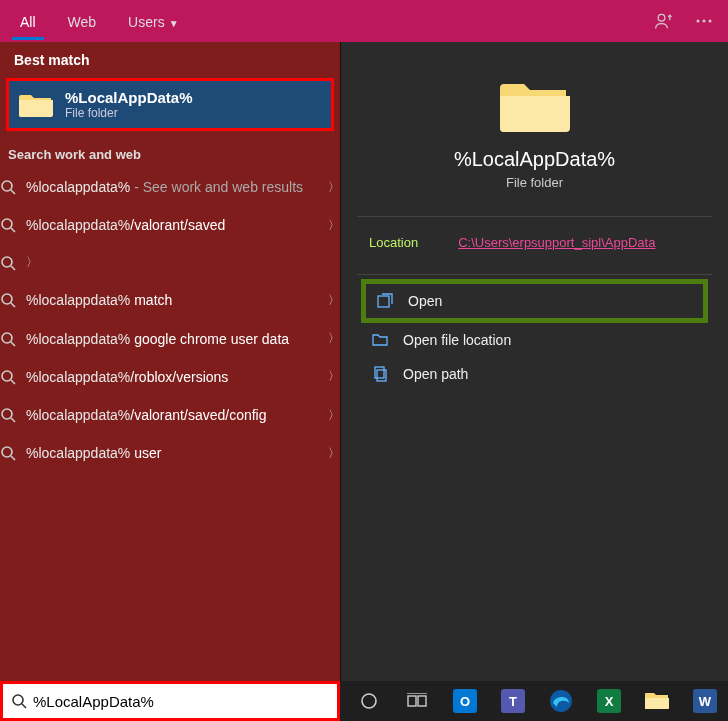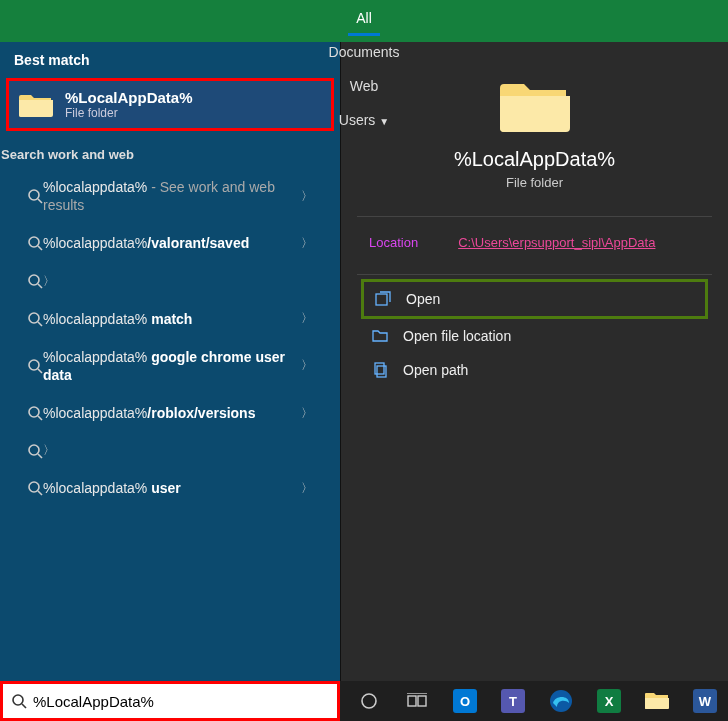--- a/index.html
+++ b/index.html
@@ -1,77 +1,76 @@
 <!DOCTYPE html>
 <html><head>
 <meta charset="utf-8">
 <style>
   * { box-sizing: border-box; margin: 0; padding: 0; font-family: "Segoe UI", Arial, sans-serif; }
   body { width: 728px; height: 721px; background: #202020; color: #fff; position: relative; overflow: hidden; }
 
   
-  .tabs { display: flex; align-items: center; height: 42px; background: #15803d; padding: 0 4px; flex-direction: column; }
+  .tabs { display: flex; align-items: center; height: 42px; background: #be185d; padding: 0 4px; }
   .tab { padding: 10px 16px 8px; font-size: 14px; color: #ddd; cursor: pointer; position: relative; }
   .tab.active { color: #fff; }
   .tab.active::after { content:""; position:absolute; left:8px; right:8px; bottom:-2px; height:3px; background:#0078d4; }
   .tab .chev { margin-left:4px; font-size:10px; }
   .spacer { flex:1; }
   .top-icon { width: 40px; height: 42px; display:flex; align-items:center; justify-content:center; }
 
   
   .main { display:flex; height: calc(721px - 42px - 40px); }
-  .left-col { width: 340px; background:#0c4a6e; overflow:hidden; }
+  .left-col { width: 340px; background:#7f1d1d; overflow:hidden; }
   .right-col { flex:1; background:#2b2b2b; border-left:1px solid #111; }
 
   .section-title { font-size:14px; font-weight:600; color:#fff; padding:10px 14px 10px; }
-  .subsection-title { font-size:13px; font-weight:600; color:#ddd; padding:10px 1px 6px; }
+  .subsection-title { font-size:13px; font-weight:600; color:#ddd; padding:10px 8px 6px; }
 
   .best-match { margin: 0 6px 6px; border:3px solid #ff0000; background:#1e4a78; padding:8px 10px; display:flex; align-items:center; gap:12px; }
   .folder-icon-lg { width:34px; height:28px; display:flex; align-items:center; justify-content:center; }
   .bm-title { font-size:15px; font-weight:600; color:#fff; }
   .bm-sub { font-size:12px; color:#ccd; }
 
   .result-list { display:flex; flex-direction:column; }
-  .result-item { display:flex; align-items:center; padding:10px 27px; cursor:pointer; }
+  .result-item { display:flex; align-items:center; padding:10px 0; gap:10px; cursor:pointer; }
   .result-item .txt { flex:1; font-size:14px; color:#e8e8e8; line-height:1.3; padding-right:6px; }
-  .result-item .txt b { color:#fff; font-weight:700; }
+  .result-item .txt b { color:#fff; font-weight:400; }
   .result-item .txt .dim { color:#aaa; }
   .result-item .chev-right { color:#ccc; font-size:12px; }
   .search-glyph { width:16px; height:16px; flex-shrink:0; display:flex; align-items:center; justify-content:center; }
 
   
   .preview { display:flex; flex-direction:column; align-items:center; padding-top:36px; }
   .big-folder { width:70px; height:56px; margin-bottom:14px; }
   .pv-title { font-size:20px; color:#fff; margin-bottom:4px; }
   .pv-sub { font-size:13px; color:#ccc; margin-bottom:26px; }
   .hr { height:1px; background:#444; width:calc(100% - 32px); margin:0 16px; }
   .loc-row { display:flex; gap:40px; padding:18px 28px 24px; font-size:13px; }
-  .loc-label { color:#d946ef; }
+  .loc-label { color:#bef264; }
   .loc-path { color:#ec4899; text-decoration:underline; cursor:pointer; }
   .actions { padding:4px 20px; }
   .action { display:flex; align-items:center; gap:14px; padding:8px 10px; font-size:14px; color:#eee; cursor:pointer; }
   .action .aicon { width:18px; height:18px; color:#66b3ff; display:flex; align-items:center; justify-content:center; }
-  .action.highlight { border:3px solid #4d7c0f; }
+  .action.highlight { border:5px solid #4d7c0f; }
 
   
   .taskbar { position:absolute; left:0; right:0; bottom:0; height:40px; background:#1f1f1f; display:flex; align-items:stretch; }
   .tb-search { width:350px; background:#fff; border:3px solid #ff0000; display:flex; align-items:center; padding:0 8px; gap:6px; }
   .tb-search .sicon { width:16px; height:16px; color:#333; }
   .tb-search input { border:none; outline:none; flex:1; font-size:15px; color:#000; background:transparent; }
   .tb-icons { display:flex; align-items:center; gap:2px; padding-left:6px; }
   .tb-btn { width:46px; height:40px; display:flex; align-items:center; justify-content:center; cursor:pointer; }
 
   svg { display:block; }
 </style>
 </head>
 <body>
 
 <div class="tabs">
   <div class="tab active">All</div>
-  <div class="tab">Documents</div>
   <div class="tab">Web</div>
   <div class="tab"><span>Users</span><span class="chev">▼</span></div>
   <div class="spacer"></div>
   <div class="top-icon">
     <svg width="20" height="20" viewBox="0 0 24 24" fill="none" stroke="#ccc" stroke-width="1.5">
       <circle cx="9" cy="8" r="4"></circle>
         <path d="M2 21c0-4 3-6 7-6s7 2 7 6"></path>
       <path d="M17 7l2-2 2 2M19 5v6"></path>
     </svg>
   </div>
@@ -163,20 +162,21 @@
           <span class="txt">%localappdata%<b>/roblox/versions</b></span>
           <span class="chev-right">〉</span>
         </div>
         <div class="result-item">
           <span class="search-glyph">
             <svg width="16" height="16" viewBox="0 0 16 16" fill="none" stroke="#ccc" stroke-width="1.6">
               <circle cx="7" cy="7" r="5"></circle>
               <path d="M11 11l4 4"></path>
             </svg>
           </span>
+          <span class="txt">%localappdata%<b>/valorant/saved/config</b></span>
           <span class="chev-right">〉</span>
         </div>
         <div class="result-item">
           <span class="search-glyph">
             <svg width="16" height="16" viewBox="0 0 16 16" fill="none" stroke="#ccc" stroke-width="1.6">
               <circle cx="7" cy="7" r="5"></circle>
               <path d="M11 11l4 4"></path>
             </svg>
           </span>
           <span class="txt">%localappdata%<b> user</b></span>

